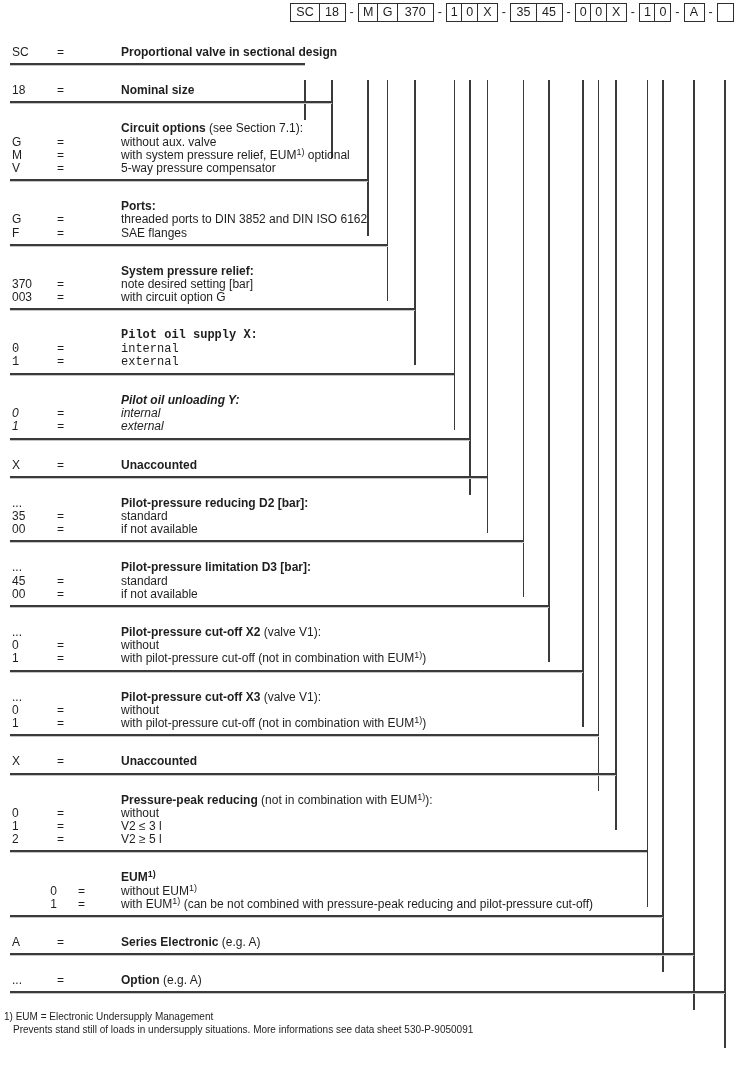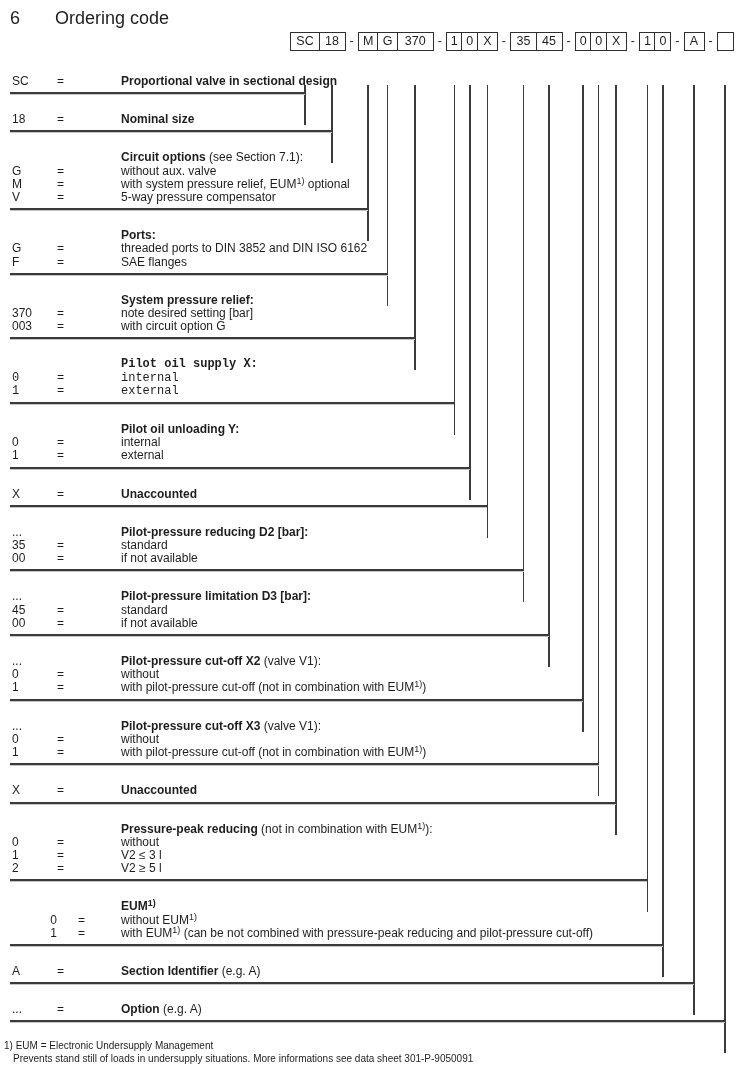--- a/index.html
+++ b/index.html
@@ -40,23 +40,20 @@
   .vline { position:absolute; width:1.5px; background:#3a3a3a; }
 
   .footnote { margin:17px 0 0 4px; font-size:10px; line-height:13px; }
   .footnote .fn2 { padding-left:9px; }
 </style>
 </head>
 <body>
 
 <div class="page">
 
-  <div class="h1">
-    <span class="hnum">6</span><span>Ordering code</span>
-  </div>
 
 
   <div class="code-row">
       <span class="code-box" style="width: 30px;">SC</span>
       <span class="code-box" style="width: 27px; margin-left: -1.5px;">18</span>
       <span class="dash">-</span>
       <span class="code-box" style="width: 21px;">M</span>
       <span class="code-box" style="width: 21px; margin-left: -1.5px;">G</span>
       <span class="code-box" style="width: 37px; margin-left: -1.5px;">370</span>
       <span class="dash">-</span>
@@ -180,21 +177,21 @@
           <span class="c">0</span>
           <span class="eq">=</span>
           <span class="d">internal</span>
         </div>
         <div class="srow">
           <span class="c">1</span>
           <span class="eq">=</span>
           <span class="d">external</span>
         </div>
       </div>
-      <div class="section" style="width: 459.844px;">
+      <div class="section" style="width: 459.844px; font-style: italic;">
         <div class="srow">
           <span class="c"></span>
           <span class="eq"></span>
           <span class="d"><b>Pilot oil unloading Y:</b></span>
         </div>
         <div class="srow">
           <span class="c">0</span>
           <span class="eq">=</span>
           <span class="d">internal</span>
         </div>
@@ -322,30 +319,30 @@
         <div class="srow">
           <span class="c">1</span>
           <span class="eq">=</span>
           <span class="d">with EUM<sup>1)</sup> (can be not combined with pressure-peak reducing and pilot-pressure cut-off)</span>
         </div>
       </div>
       <div class="section" style="width: 684.031px;">
         <div class="srow">
           <span class="c">A</span>
           <span class="eq">=</span>
-          <span class="d"><b>Section Identifier</b> (e.g. A)</span>
+          <span class="d"><b>Series Electronic</b> (e.g. A)</span>
         </div>
       </div>
       <div class="section" style="width: 715.203px;">
         <div class="srow">
           <span class="c">...</span>
           <span class="eq">=</span>
           <span class="d"><b>Option</b> (e.g. A)</span>
         </div>
       </div>
     </div>
 
   <div class="footnote">
     <div class="fn1">1) EUM = Electronic Undersupply Management</div>
-    <div class="fn2">Prevents stand still of loads in undersupply situations. More informations see data sheet 301-P-9050091</div>
+    <div class="fn2">Prevents stand still of loads in undersupply situations. More informations see data sheet 530-P-9050091</div>
   </div>
 
 </div>
 
 </body></html>

